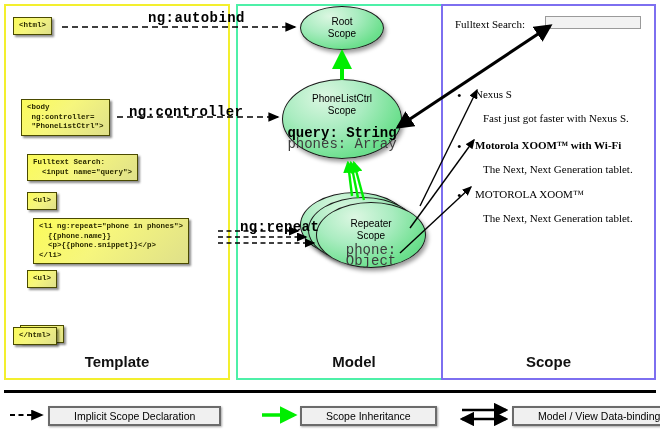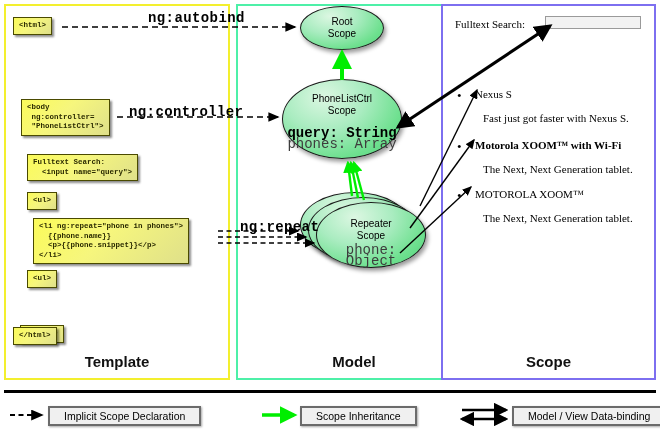--- a/index.html
+++ b/index.html
@@ -70,21 +70,21 @@
   #lbl-repeat{left:240px;top:219px;}
 
   
   #svg-overlay{position:absolute;left:0;top:0;width:660px;height:435px;pointer-events:none;}
 
   
   #legend-rule{position:absolute;left:4px;top:390px;width:652px;height:3px;background:#000;}
   .legend-box{position:absolute;border:2px solid #6b6b6b;background:#f0f0f0;
               box-shadow:1px 1px 2px rgba(0,0,0,.35);
               font-family:"Liberation Sans",sans-serif;font-size:10.5px;color:#000;
-              padding:2px 14px;white-space:nowrap;box-sizing:border-box;}
+              padding:2px 24px;white-space:nowrap;box-sizing:border-box;}
   #lg-box-1{left:48px;top:406px;}
   #lg-box-2{left:300px;top:406px;}
   #lg-box-3{left:512px;top:406px;}
 </style>
 </head>
 <body>
 
 <div id="stage">
 
   <div class="col" id="col-template">

